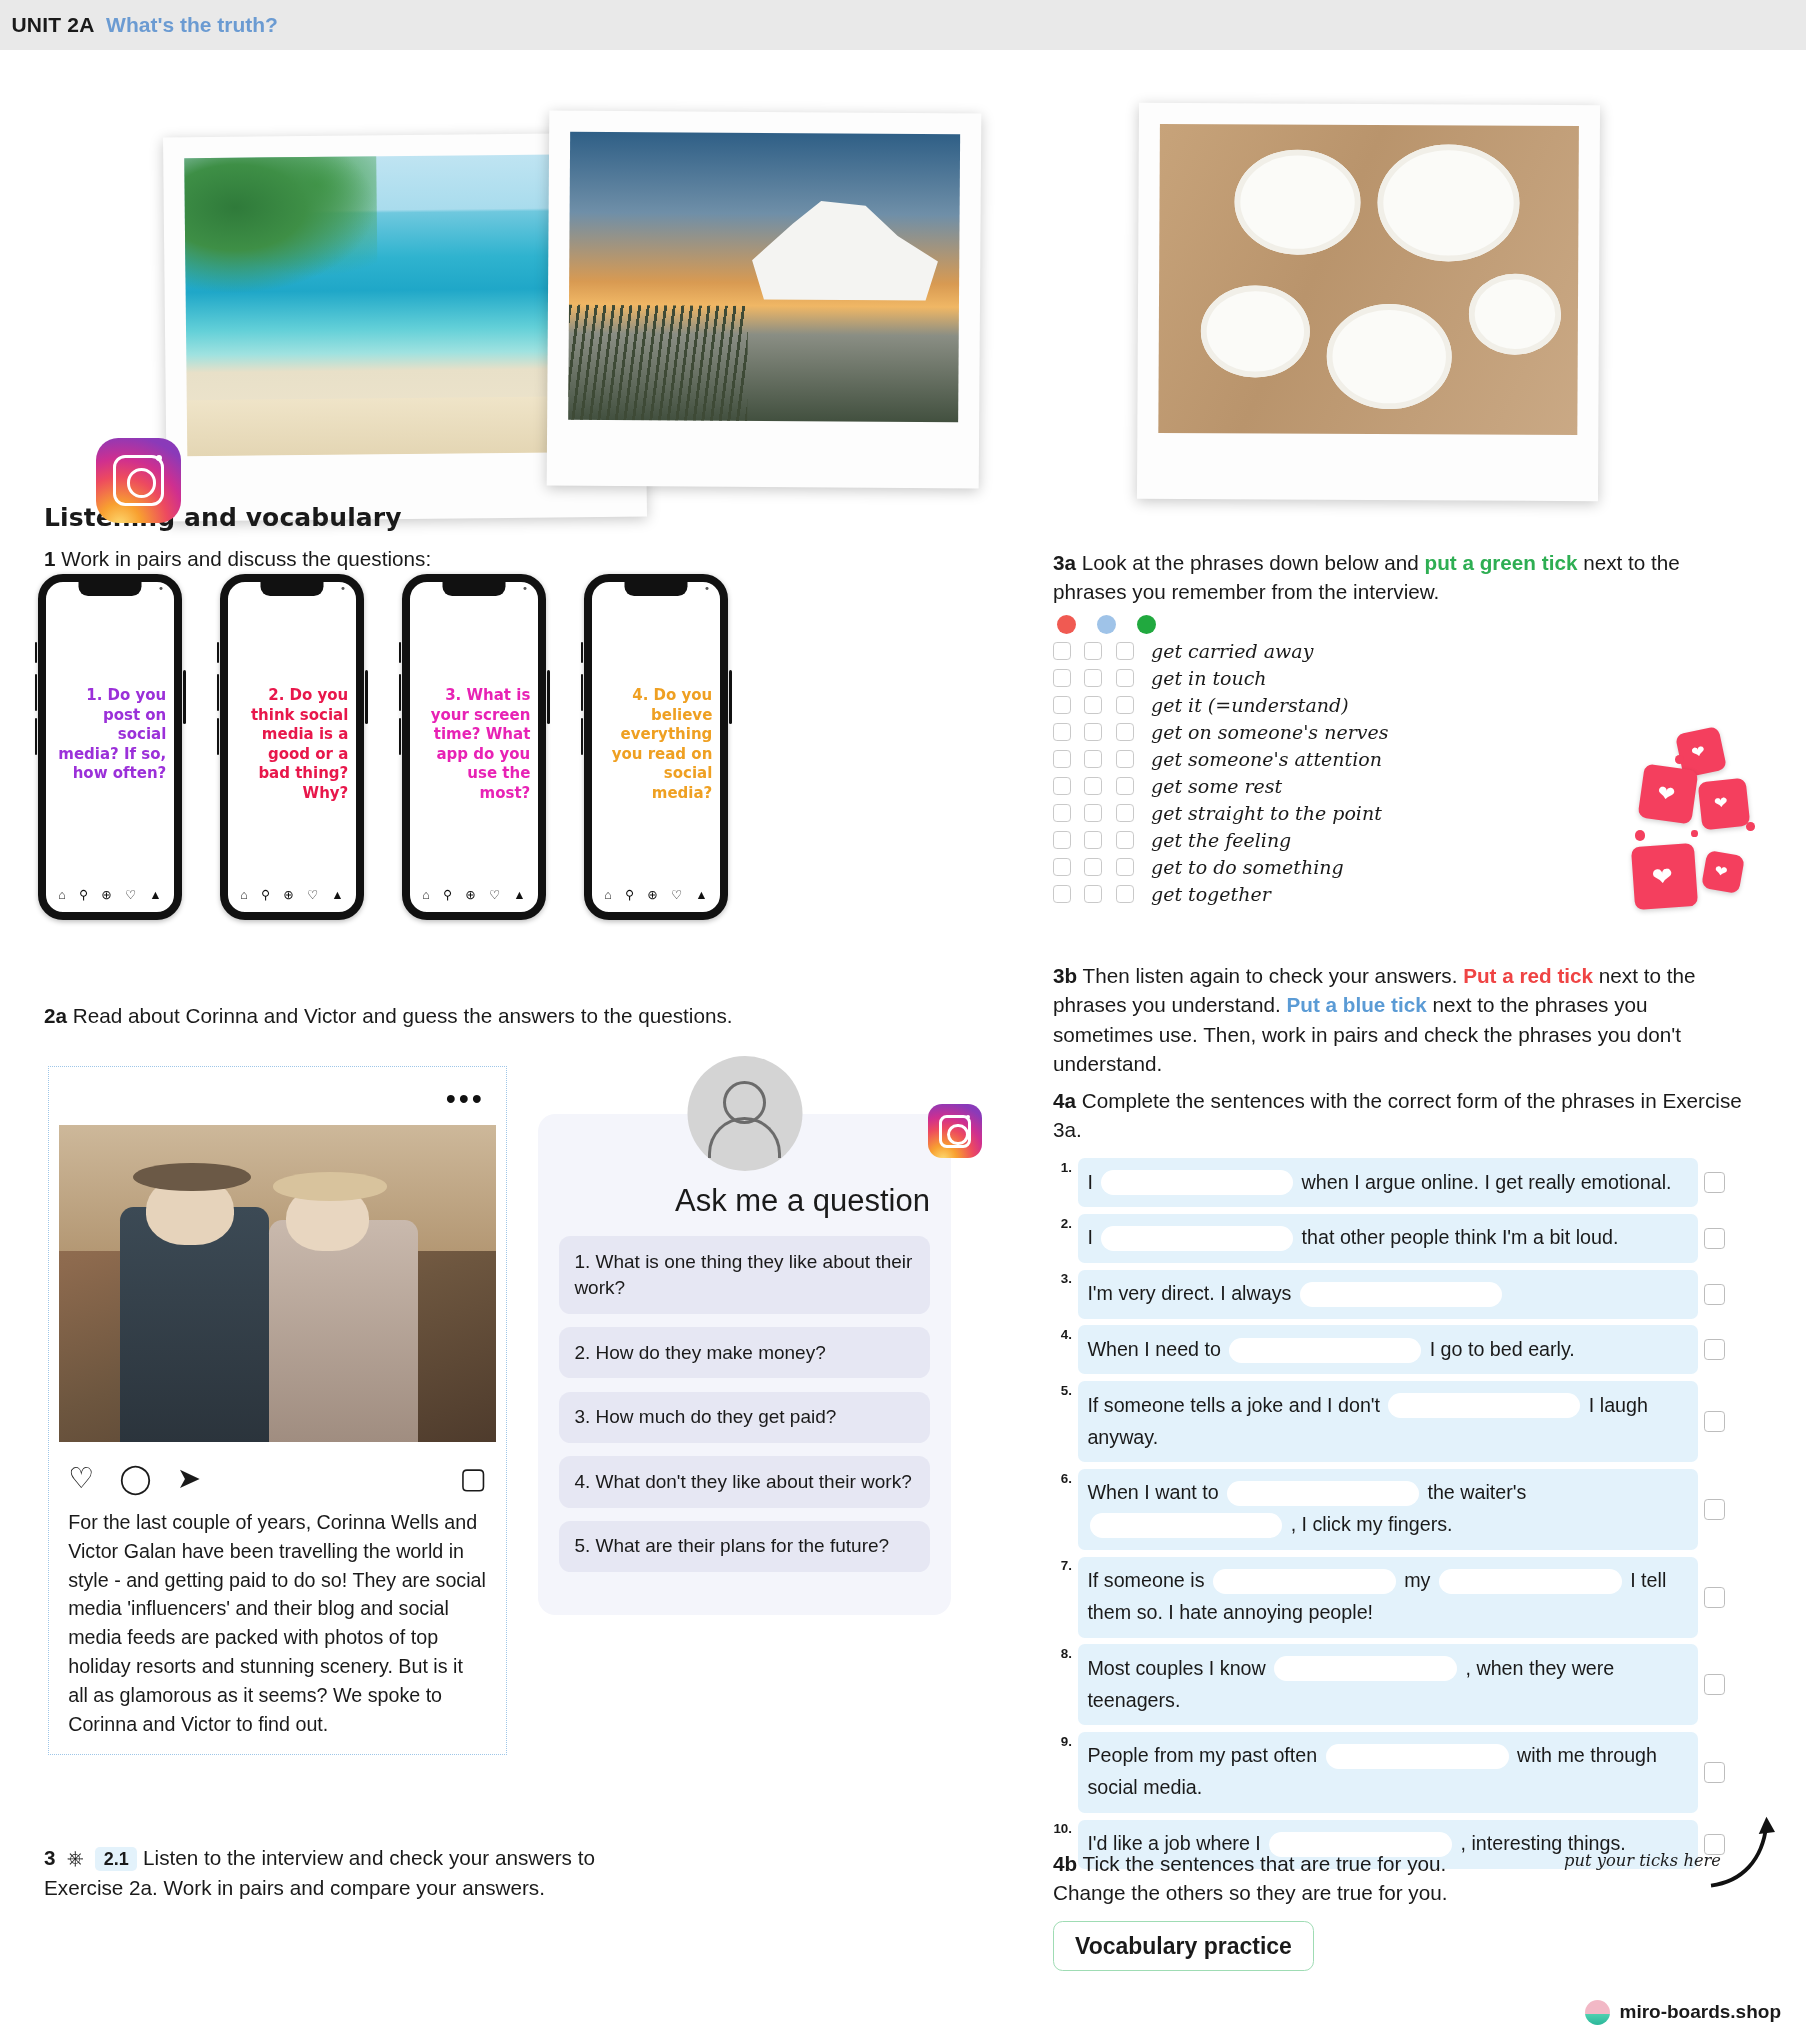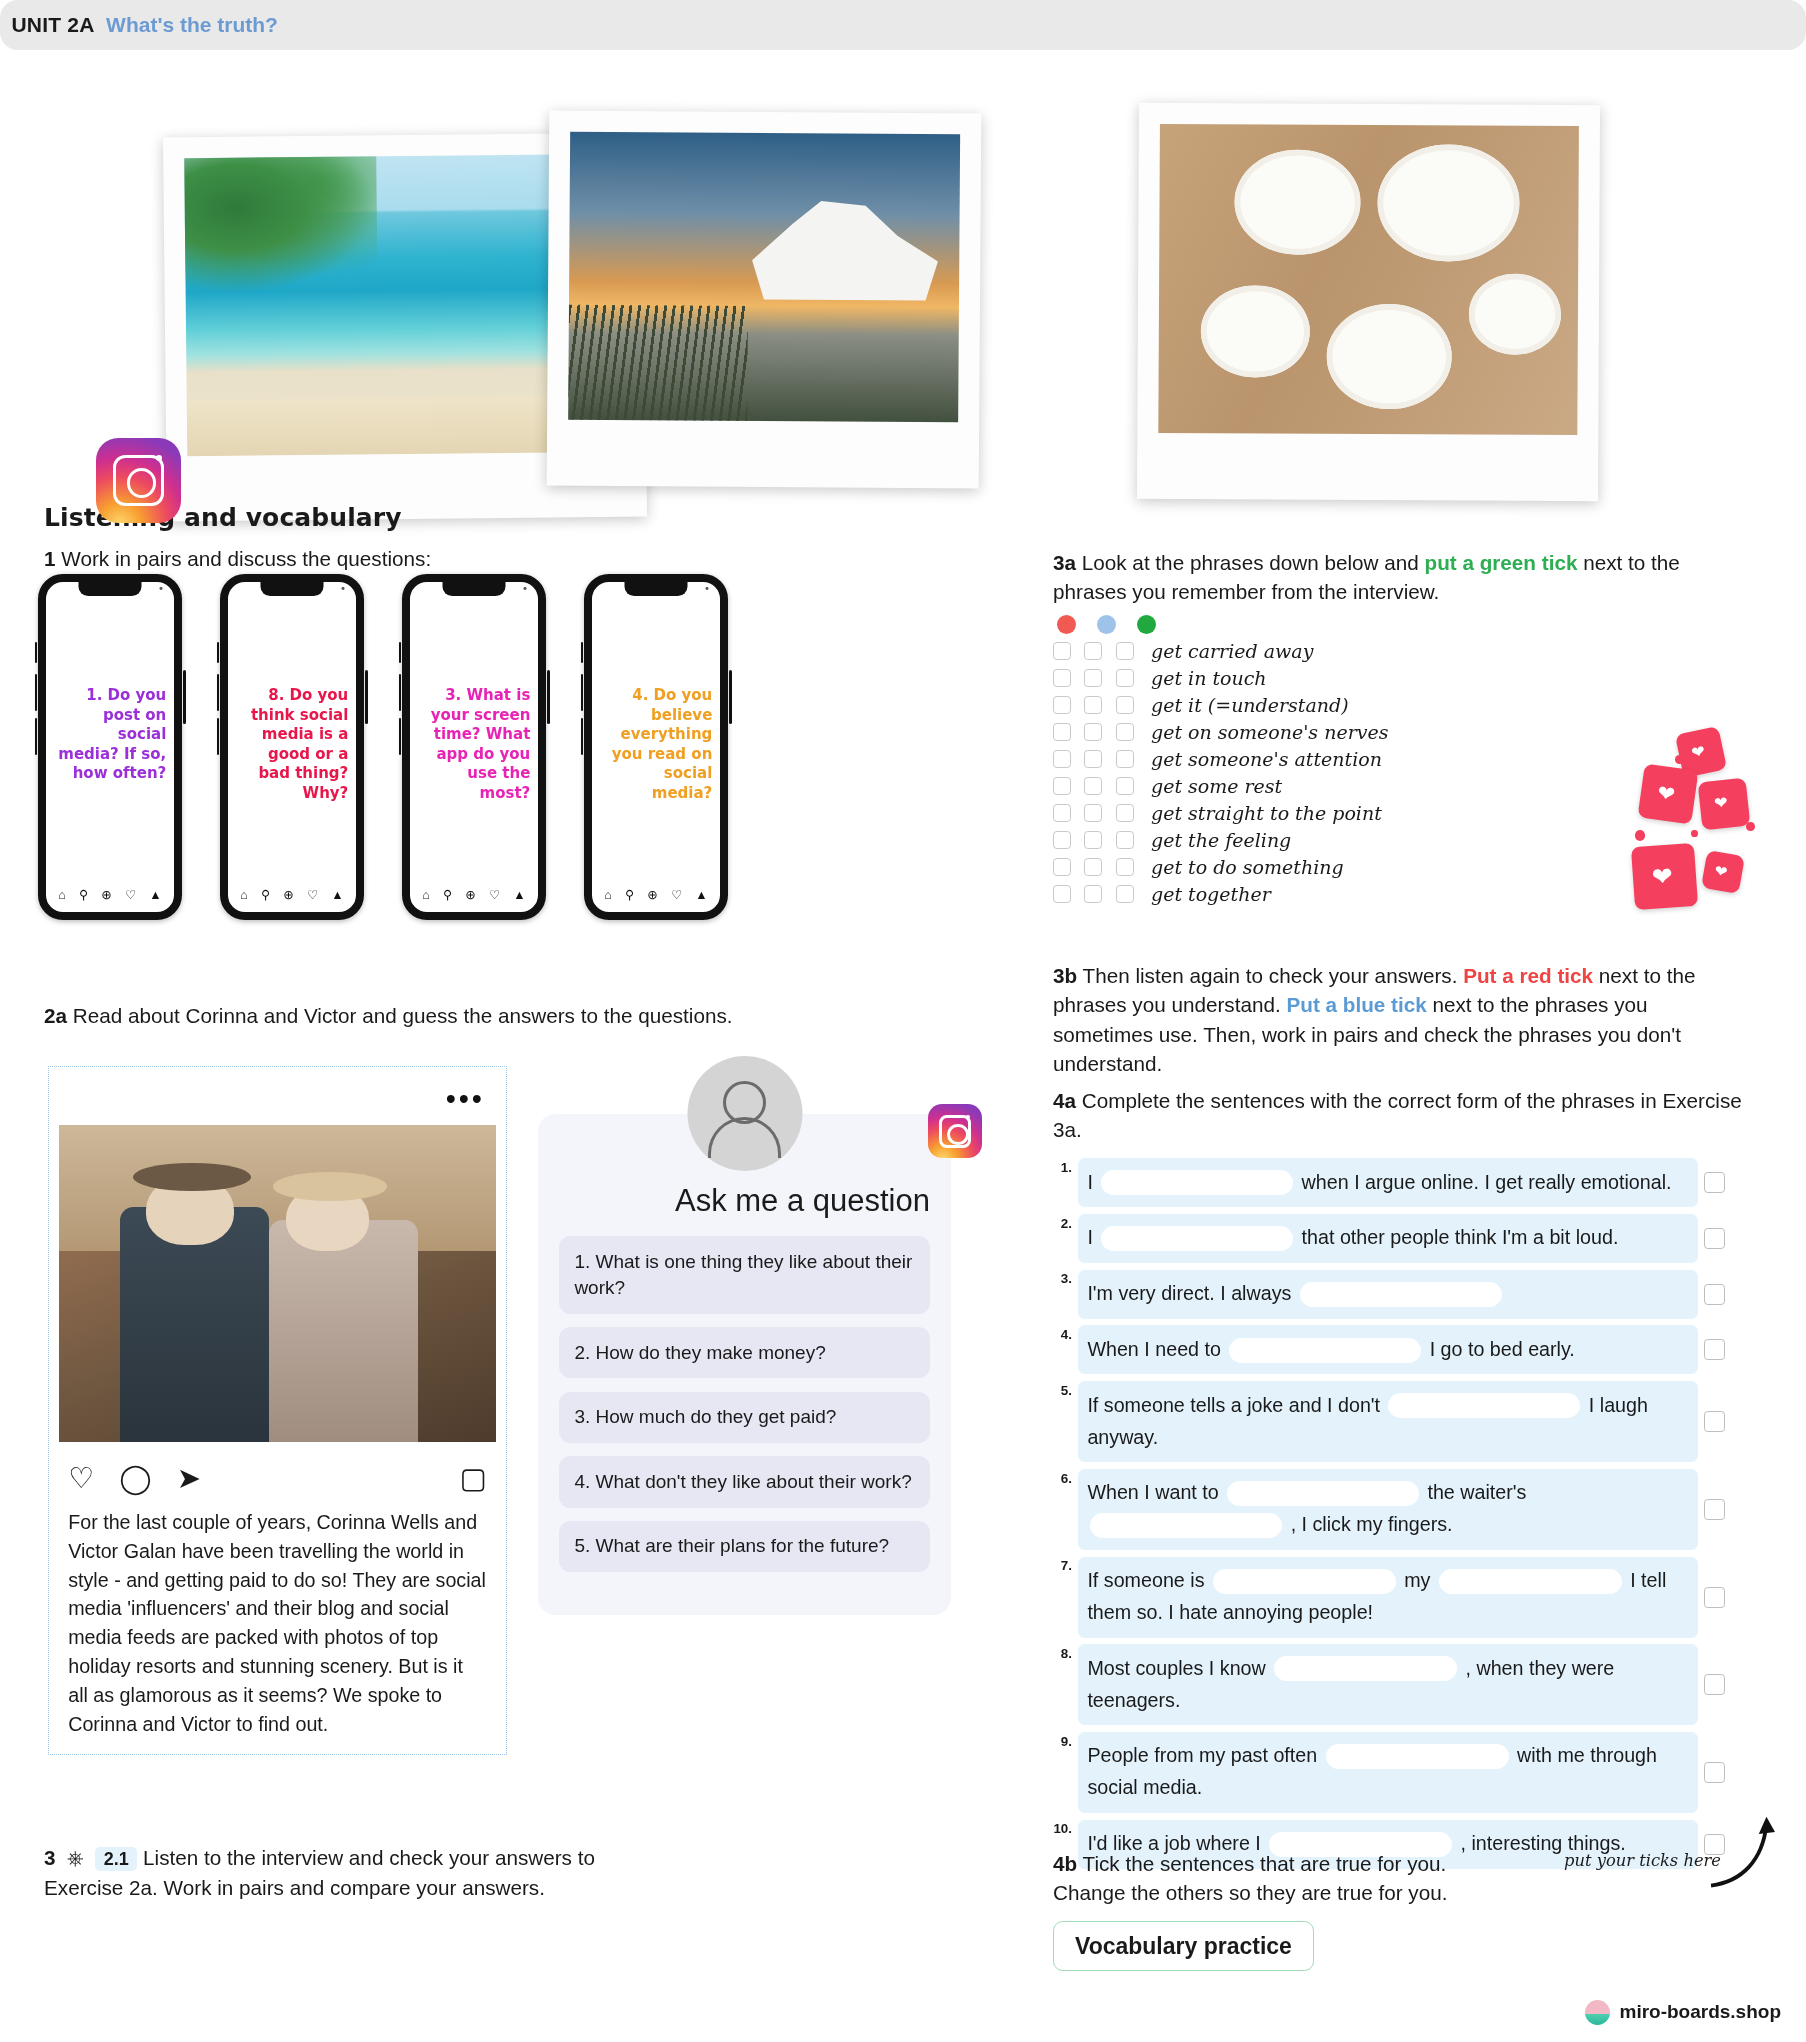--- a/index.html
+++ b/index.html
@@ -11,21 +11,20 @@
     position: relative;
     overflow: hidden;
   }
   .hand { font-family: "DejaVu Serif", serif; font-style: italic; }
 
   
   #unit-header {
     height: 50px; background: #e9e9e9;
     display: flex; align-items: center; gap: 11.5px;
     padding-left: 11.5px;
-    border-radius: 18px;
   }
   #unit-header .unit-code { font-weight: bold; font-size: 21px; letter-spacing: 0.2px; }
   #unit-header .unit-title { font-weight: bold; font-size: 21px; color: #6b9bd2; }
 
   
   #polaroids { position: relative; height: 317px; margin-top: 5.8px; }
   .polaroid {
     position: absolute; background: #fdfdfd;
     box-shadow: 0 2.9px 13.4px rgba(0,0,0,.22);
     padding: 21px 21px 56px 21px;
@@ -233,21 +232,21 @@
         <span>♡</span>
         <span>▲</span>
       </div>
     </div>
     <div class="phone">
       <div class="notch"></div>
       <div class="side-btn sb1"></div>
       <div class="side-btn sb2"></div>
       <div class="side-btn sb3"></div>
       <div class="side-btn right"></div>
-      <div class="q-text" style="color:#e8174b">8. Do you think social media is a good or a bad thing?Why?</div>
+      <div class="q-text" style="color:#e8174b">2. Do you think social media is a good or a bad thing?Why?</div>
       <div class="navbar">
         <span>⌂</span>
         <span>⚲</span>
         <span>⊕</span>
         <span>♡</span>
         <span>▲</span>
       </div>
     </div>
     <div class="phone">
       <div class="notch"></div>

